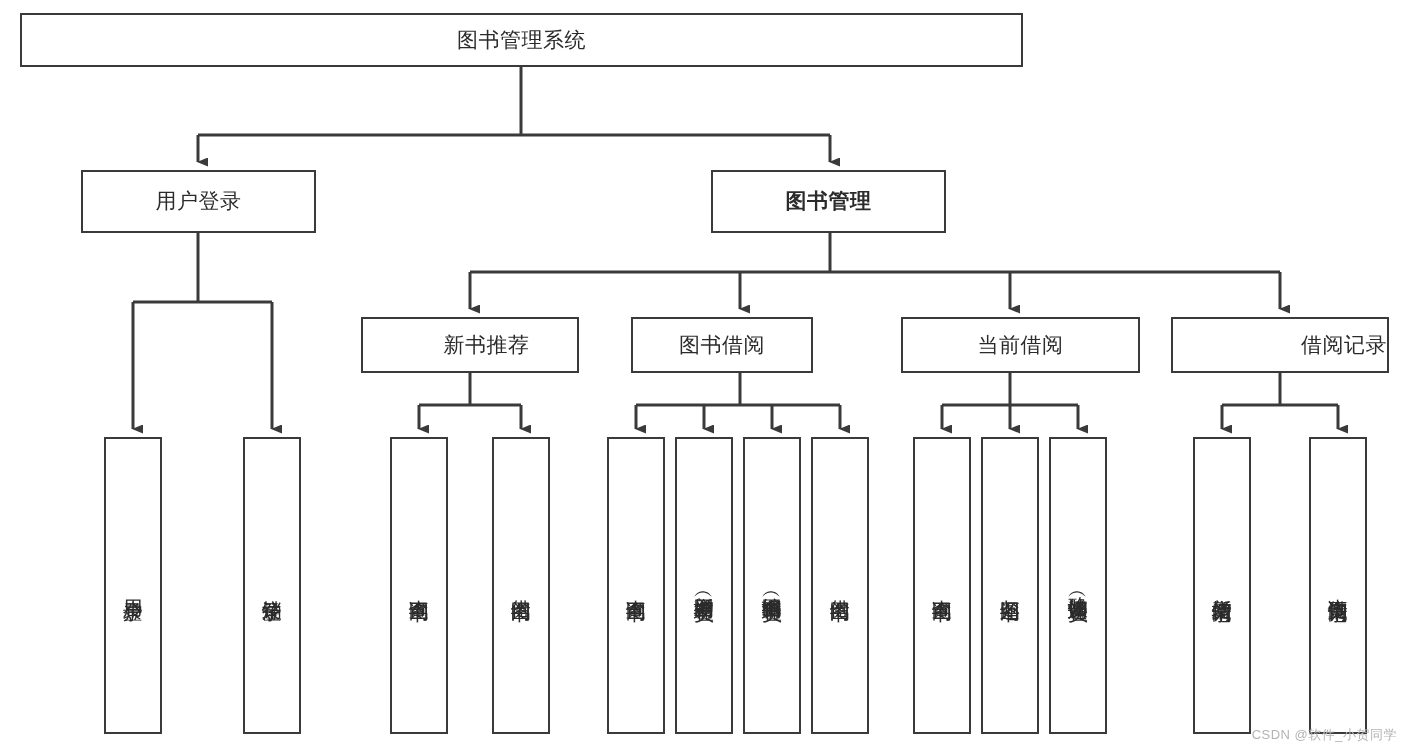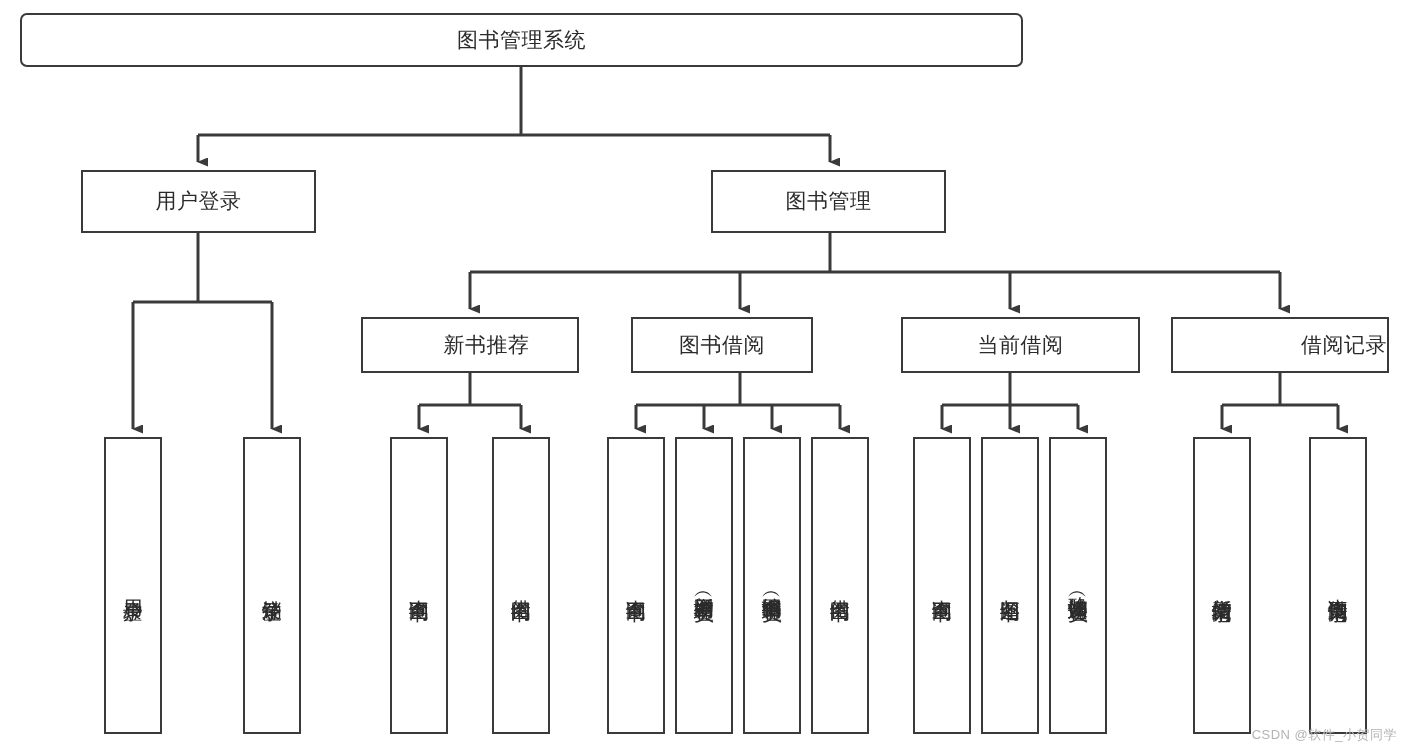--- a/index.html
+++ b/index.html
@@ -118,28 +118,28 @@
       <path d="M1010,405 L1010,429" marker-end="url(#arrow)"></path>
       <path d="M1078,405 L1078,429" marker-end="url(#arrow)"></path>
 
       <path d="M1280,373 L1280,405"></path>
       <path d="M1222,405 L1338,405"></path>
       <path d="M1222,405 L1222,429" marker-end="url(#arrow)"></path>
       <path d="M1338,405 L1338,429" marker-end="url(#arrow)"></path>
     </g>
   </svg>
 
-  <div class="node root" style="left:20px; top:13px; width:1003px; height:54px;border-radius:7px;">
+  <div class="node root" style="left:20px; top:13px; width:1003px; height:54px;">
     <span class="label">图书管理系统</span>
   </div>
 
   <div class="node horiz" style="left:81px; top:170px; width:235px; height:63px;">
     <span class="label">用户登录</span>
   </div>
-  <div class="node horiz" style="left:711px; top:170px; width:235px; height:63px;">
+  <div class="node horiz" style="left:711px; top:170px; width:235px; height:63px;font-weight:bold;">
     <span class="label">图书管理</span>
   </div>
 
   <div class="node horiz" style="left:361px; top:317px; width:218px; height:56px;padding-left:33px;">
     <span class="label">新书推荐</span>
   </div>
   <div class="node horiz" style="left:631px; top:317px; width:182px; height:56px;">
     <span class="label">图书借阅</span>
   </div>
   <div class="node horiz" style="left:901px; top:317px; width:239px; height:56px;">

